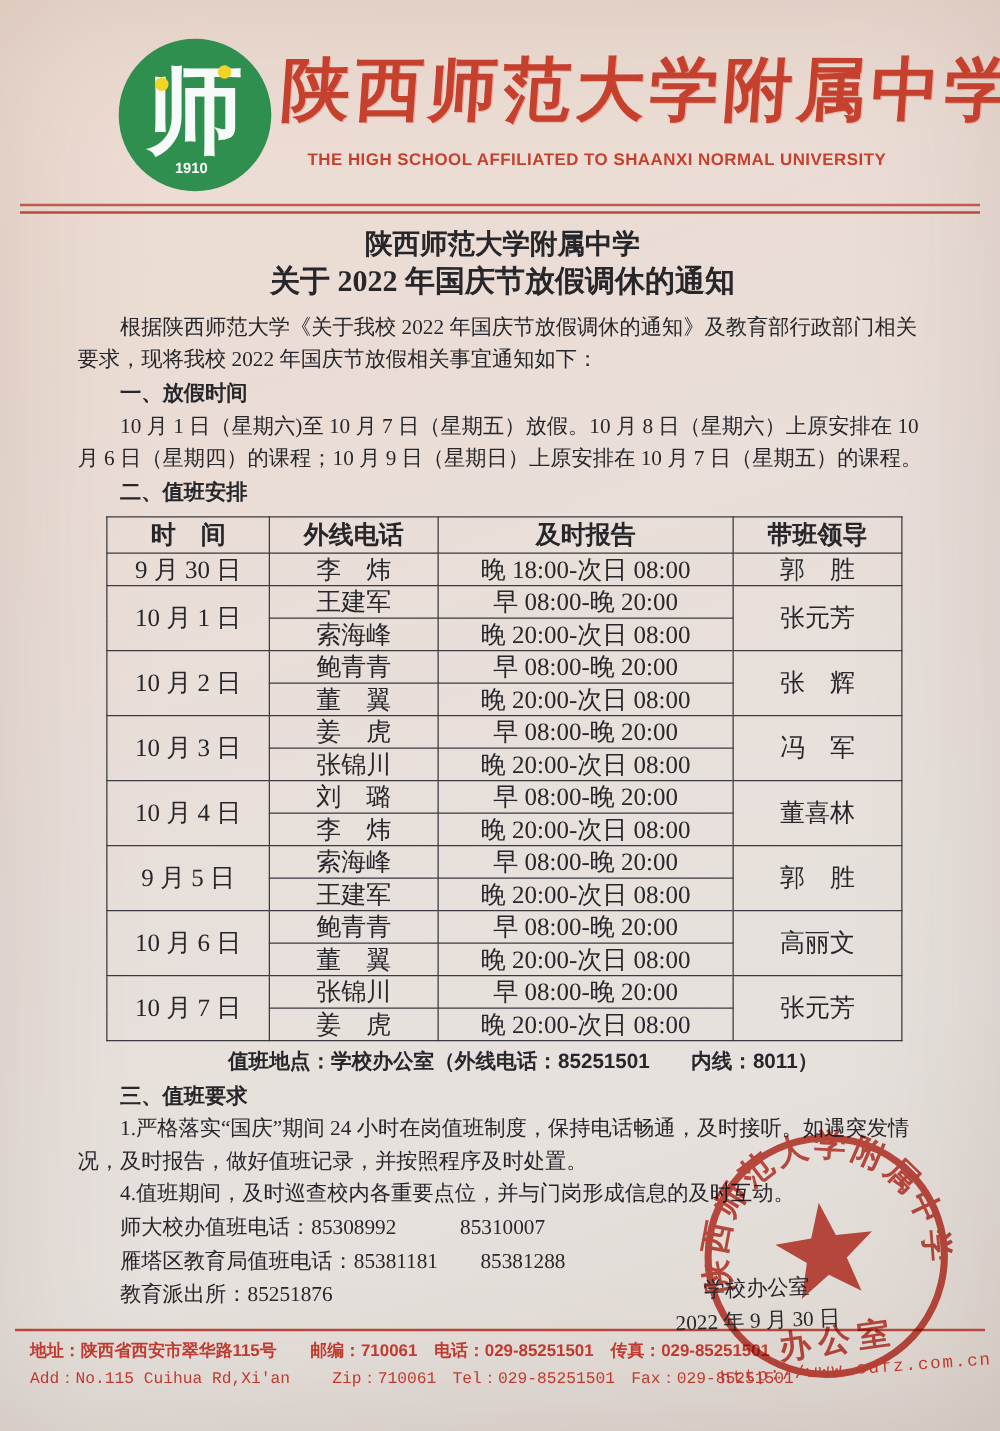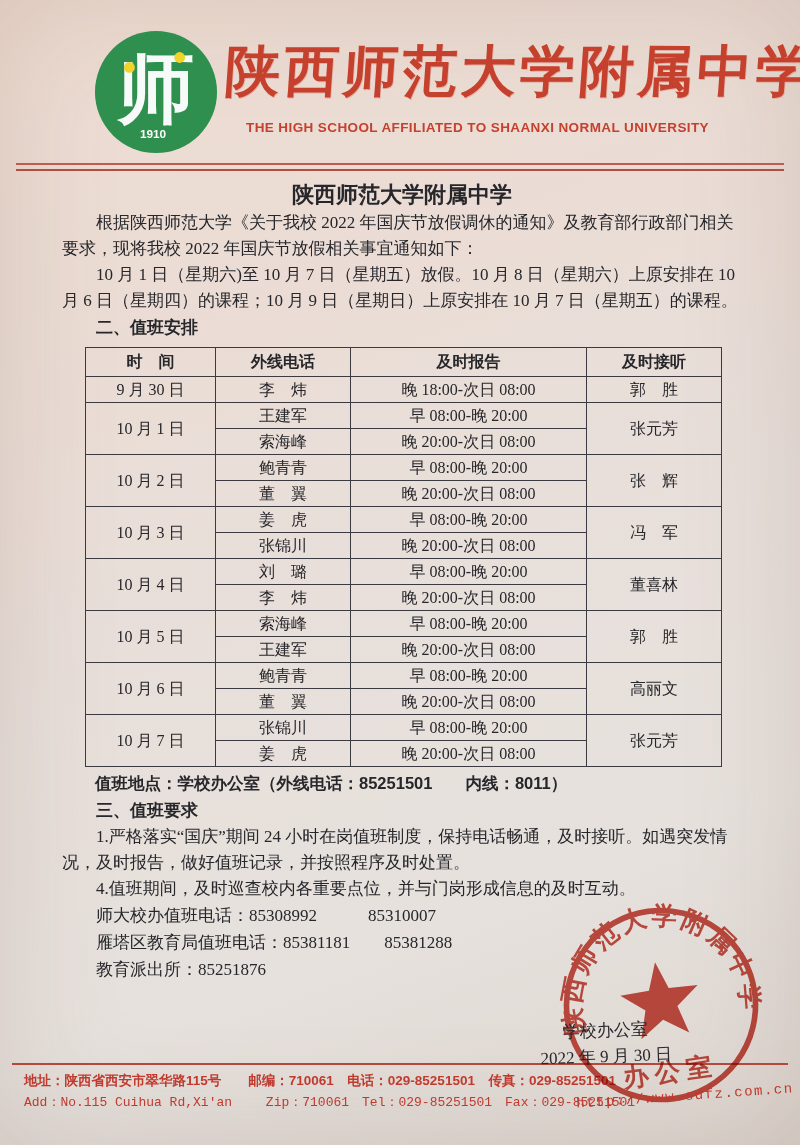--- a/index.html
+++ b/index.html
@@ -34,31 +34,31 @@
   .content { position:absolute; left:62px; right:58px; top:180px; font-size:17px; line-height:26px; }
   .doc-title1 { text-align:center; font-size:22px; font-weight:700; line-height:30px; }
   .doc-title2 { text-align:center; font-size:24px; font-weight:700; line-height:33px; margin-bottom:6px; }
   .para { text-indent:2em; }
   .sec-head {
     text-indent:2em; font-weight:700; line-height:27px;
     font-family:"Liberation Sans","DejaVu Sans",sans-serif; font-size:17px;
   }
   
   table.duty { border-collapse:collapse; margin:6px 0 3px 23px; width:636px; table-layout:fixed;
-    font-size:16px; }
+    font-size:20px; }
   table.duty col.c-date{width:130px;} table.duty col.c-person{width:135px;}
   table.duty col.c-time{width:236px;} table.duty col.c-lead{width:135px;}
   table.duty th, table.duty td {
     border:1.6px solid #3a3a40; text-align:center; vertical-align:middle;
     height:26px; line-height:22px; padding:0 2px; font-weight:400;
   }
   table.duty th { height:29px; font-weight:700; }
   .loc-line {
     text-indent:2em; font-weight:700; line-height:27px;
-    font-family:"Liberation Sans","DejaVu Sans",sans-serif; font-size:16.5px;
+    font-family:"Liberation Sans","DejaVu Sans",sans-serif; font-size:16.5px;text-align:center;
   }
   .phone { text-indent:2em; line-height:27px; }
   
   .signature { position:absolute; right:128px; top:1018px; text-align:center; z-index:6; transform:rotate(-2deg); }
   .signature .org { font-size:17px; line-height:26px; }
   .signature .date { font-size:17px; line-height:26px; white-space:nowrap; }
   .stamp { position:absolute; left:548px; top:892px; width:226px; height:226px; z-index:5;
     opacity:.88; mix-blend-mode:multiply; transform:rotate(-8deg); }
   
   .footer-rule { position:absolute; left:12px; right:12px; top:1063px; border-top:2px solid #b5473c; }
@@ -86,40 +86,42 @@
 
   <div class="brand">
     <div class="brand-cn">陕西师范大学附属中学</div>
     <div class="brand-en">THE HIGH SCHOOL AFFILIATED TO SHAANXI NORMAL UNIVERSITY</div>
   </div>
 
   <div class="rule-double"></div>
 
   <div class="content">
     <div class="doc-title1">陕西师范大学附属中学</div>
+    <div class="doc-title2">关于 2022 年国庆节放假调休的通知</div>
 
     <div class="para">根据陕西师范大学《关于我校 2022 年国庆节放假调休的通知》及教育部行政部门相关要求，现将我校 2022 年国庆节放假相关事宜通知如下：</div>
 
+    <div class="sec-head">一、放假时间</div>
     <div class="para">10 月 1 日（星期六)至 10 月 7 日（星期五）放假。10 月 8 日（星期六）上原安排在 10 月 6 日（星期四）的课程；10 月 9 日（星期日）上原安排在 10 月 7 日（星期五）的课程。</div>
 
     <div class="sec-head">二、值班安排</div>
 
     <table class="duty">
       <colgroup>
           <col class="c-date">
           <col class="c-person">
           <col class="c-time">
           <col class="c-lead">
         </colgroup>
       <tbody>
           <tr>
         <th>时　间</th>
         <th>外线电话</th>
         <th>及时报告</th>
-        <th>及时接听</th>
+        <th>带班领导</th>
       </tr>
       <tr>
         <td>9 月 30 日</td>
         <td>李　炜</td>
         <td>晚 18:00-次日 08:00</td>
         <td>郭　胜</td>
       </tr>
       <tr>
         <td rowspan="2">10 月 1 日</td>
         <td>王建军</td>
@@ -154,21 +156,21 @@
         <td rowspan="2">10 月 4 日</td>
         <td>刘　璐</td>
         <td>早 08:00-晚 20:00</td>
         <td rowspan="2">董喜林</td>
       </tr>
       <tr>
         <td>李　炜</td>
         <td>晚 20:00-次日 08:00</td>
       </tr>
       <tr>
-        <td rowspan="2">10 月 5 日</td>
+        <td rowspan="2">9 月 5 日</td>
         <td>索海峰</td>
         <td>早 08:00-晚 20:00</td>
         <td rowspan="2">郭　胜</td>
       </tr>
       <tr>
         <td>王建军</td>
         <td>晚 20:00-次日 08:00</td>
       </tr>
       <tr>
         <td rowspan="2">10 月 6 日</td>

